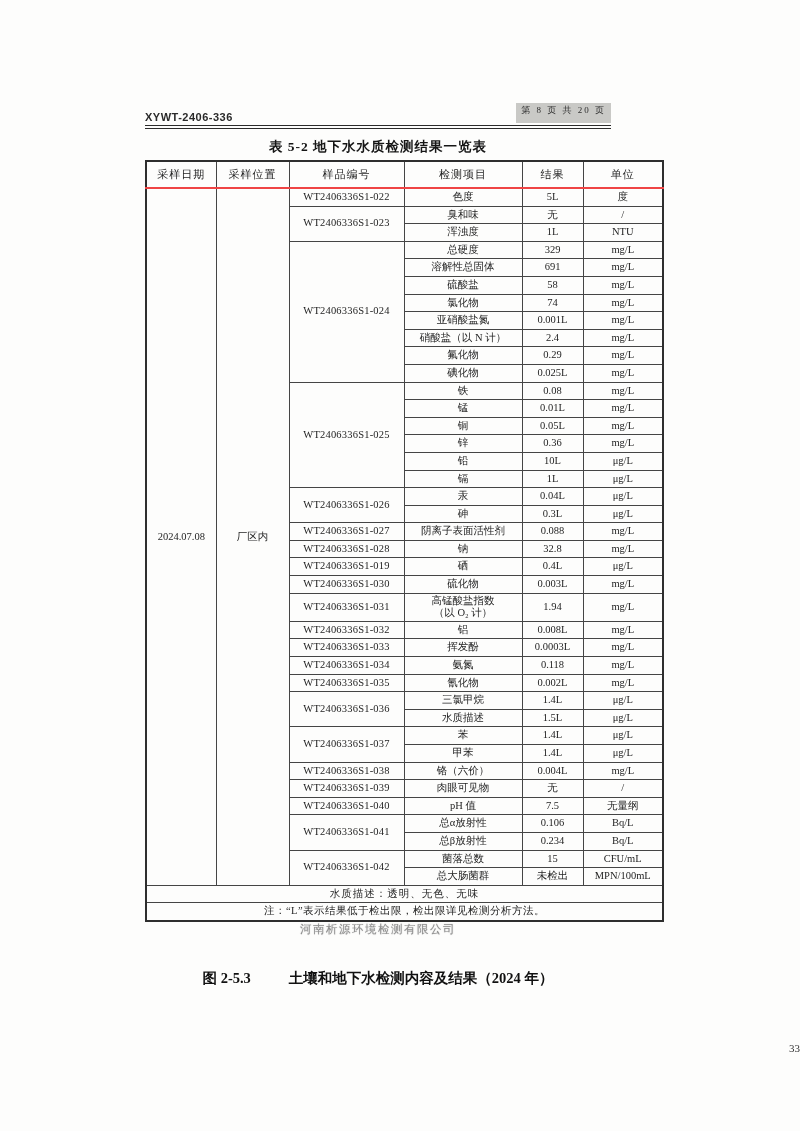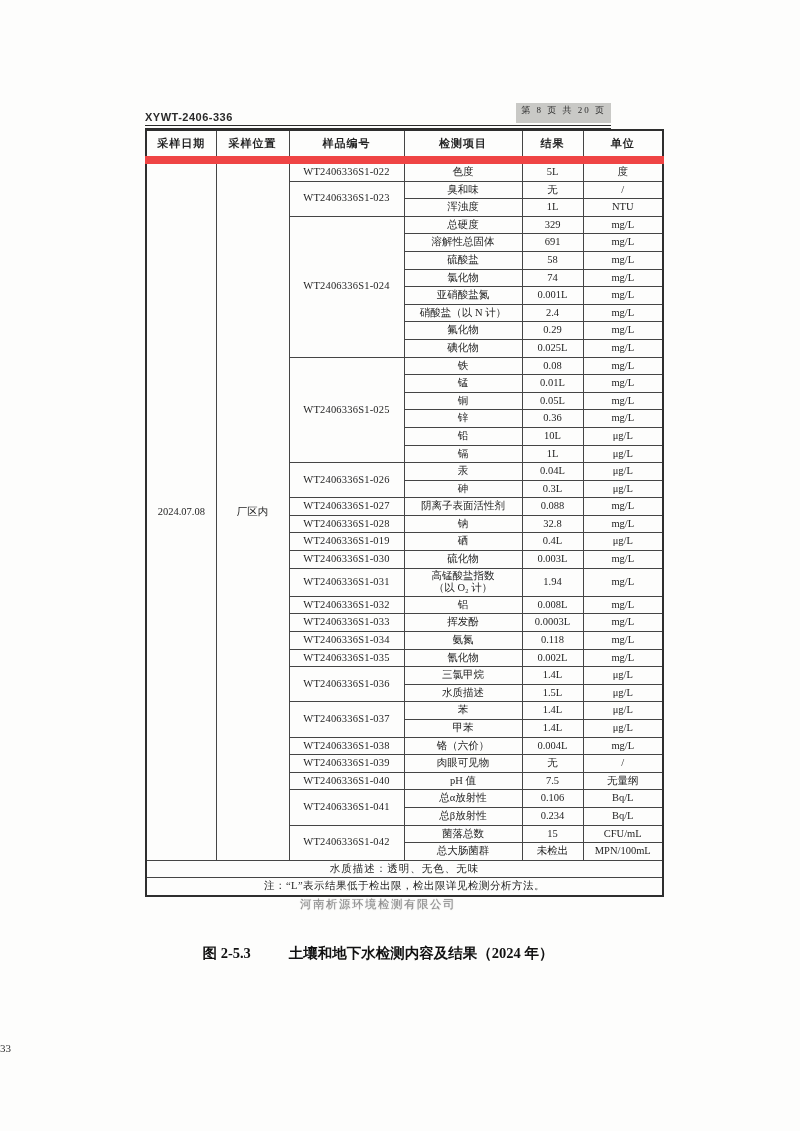--- a/index.html
+++ b/index.html
@@ -31,55 +31,56 @@
   table.results {
     width:100%; border-collapse:collapse; table-layout:fixed;
     border:2px solid #2e2e2e;
   }
   table.results th, table.results td {
     border:1px solid #454545; font-size:10.5px; text-align:center;
     padding:1px 2px; height:14.6px; line-height:1.2; overflow:hidden;
     color:#242424;
   }
   table.results thead th {
-    font-weight:bold; font-size:11px; height:23px;
-    border-bottom:8px solid #ef4444; letter-spacing:1px;
+    font-weight:normal; font-size:11px; height:23px;
+    border-bottom:2px solid #ef4444; letter-spacing:1px;
   }
   td.item-cell { white-space:pre-line; }
   td.sample-no-cell { letter-spacing:0.2px; }
   td.sample-date-cell, td.sample-location-cell { font-size:11px; }
   td.water-desc { border-top:2px solid #2e2e2e; height:17px; letter-spacing:1px; }
   td.footnote { text-align:left; height:18px; padding-left:3px; letter-spacing:0.5px; }
 
   .company-stamp {
     text-align:center; color:#8e8e8e;
     font-size:11.5px; letter-spacing:1.5px;
     text-shadow:0 0 1.2px #b9b9b9;
   }
   .figure-caption {
     margin-top:32px; text-align:center; font-weight:bold;
     font-size:14.5px; color:#111;
   }
   .figure-caption .fig-label { margin-right:38px; }
   .page-number {
     position:absolute; left:0; right:0; top:1042px;
-    text-align:left; font-size:11px; color:#333;
+    text-align:right; font-size:11px; color:#333;
   }
 </style>
 </head>
 <body>
 
 <div class="page">
   <div class="content">
 
     <div class="doc-header">
       <span class="doc-code">XYWT-2406-336</span>
       <span class="page-indicator">第 8 页 共 20 页</span>
     </div>
 
+    <div class="table-title">表 5-2  地下水水质检测结果一览表</div>
 
     <table class="results">
       <colgroup>
         <col style="width:70px">
           <col style="width:73px">
           <col style="width:115px">
         <col style="width:118px">
           <col style="width:61px">
           <col style="width:80px">
       </colgroup>

